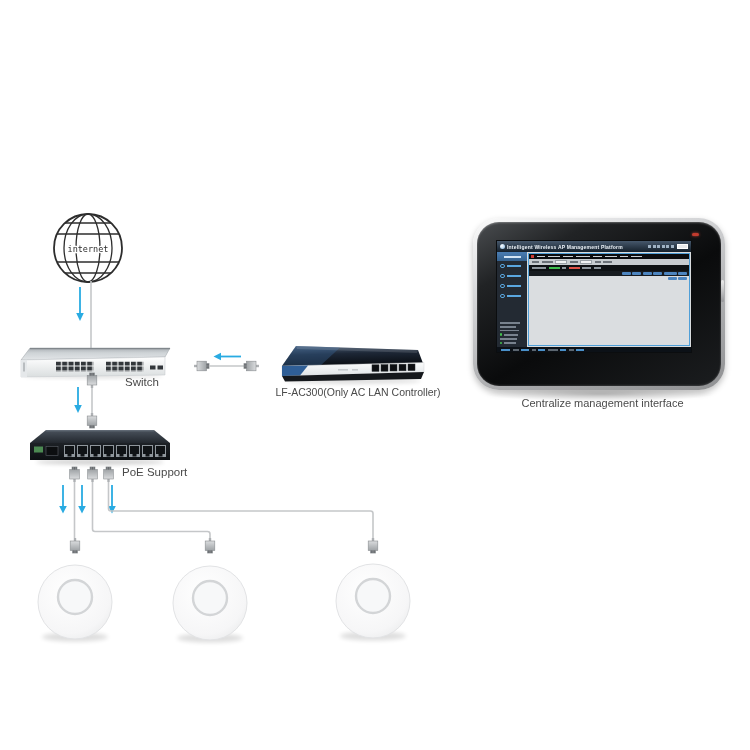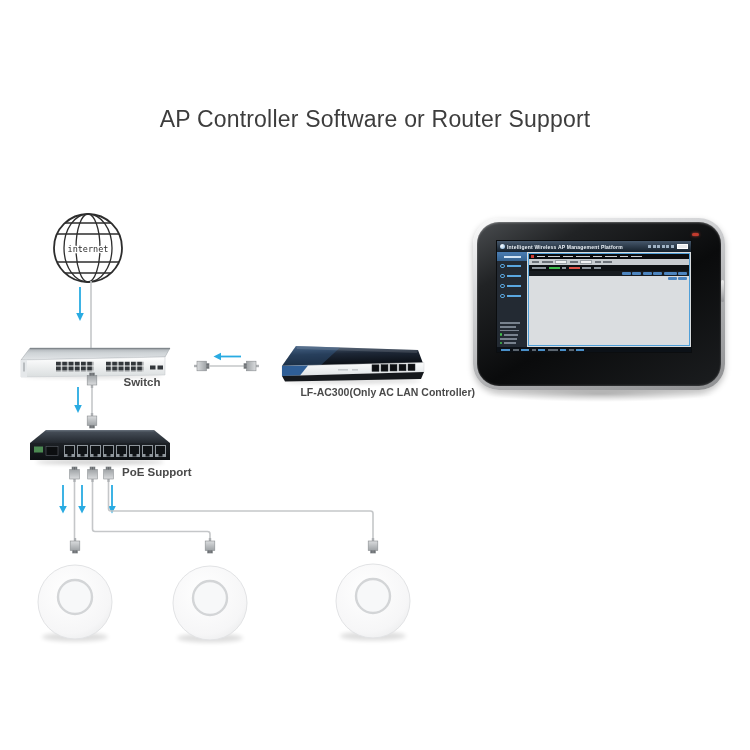--- a/index.html
+++ b/index.html
@@ -11,23 +11,23 @@
   
   .page-title {
     position:absolute; left:0; top:106px; width:750px; text-align:center;
     font-size:23px; color:#3d3d3d; font-weight:400; letter-spacing:0.2px;
   }
   .page-subtitle {
     position:absolute; left:0; top:143px; width:750px; text-align:center;
     font-size:11.5px; color:#4c4c4c;
   }
   
-  .dev-label { position:absolute; color:#4a4a4a;font-weight:bold; }
+  .dev-label { position:absolute; color:#4a4a4a; }
   .switch-label     { left:112px; top:376px; width:60px;  text-align:center; font-size:11.5px; }
-  .controller-label { left:268px; top:386px; width:180px; text-align:right; font-size:10.5px;margin-left:27px; }
+  .controller-label { left:268px; top:386px; width:180px; text-align:center; font-size:10.5px; }
   .poe-label        { left:122px; top:466px; font-size:11.5px; }
   .tablet-caption   { left:495px; top:397px; width:215px; text-align:center; font-size:11px; }
   
   .diagram { position:absolute; left:0; top:0; }
   
   .tablet {
     position:absolute; left:473px; top:218px; width:252px; height:172px;
     border-radius:26px;
     background:linear-gradient(160deg,#fbfbfb 0%,#dcdddf 25%,#a9aaac 70%,#8f9092 100%);
     box-shadow:0 3px 6px rgba(0,0,0,0.25);
@@ -95,21 +95,20 @@
   .row-rest { flex:1; }
   .scr-footer { flex:none; height:5px; background:#0c1117; display:flex; align-items:center; gap:2.5px; padding:0 4px; }
   .fbar-b { height:2px; background:#4a90c9; }
   .fbar-g { height:2px; background:#5c6670; }
 </style>
 </head>
 <body>
 
 <div class="canvas">
 
-  <div class="page-title">AP Controller Software or Router Support</div>
 
   <svg class="diagram" width="750" height="750" viewBox="0 0 750 750">
     <defs>
       <linearGradient id="switchTop" x1="0" y1="0" x2="0" y2="1">
         <stop offset="0" stop-color="#a9aeb3"></stop>
           <stop offset="0.4" stop-color="#ced3d6"></stop>
           <stop offset="1" stop-color="#e3e6e8"></stop>
       </linearGradient>
       <linearGradient id="switchFront" x1="0" y1="0" x2="0" y2="1">
         <stop offset="0" stop-color="#ffffff"></stop>
@@ -394,14 +393,15 @@
           <span class="fbar-g" style="width:4px"></span>
         <span class="fbar-b" style="width:7px"></span>
           <span class="fbar-g" style="width:10px"></span>
         <span class="fbar-b" style="width:6px"></span>
           <span class="fbar-g" style="width:5px"></span>
         <span class="fbar-b" style="width:8px"></span>
       </div>
     </div>
   </div>
 
+  <div class="dev-label tablet-caption">Centralize management interface</div>
 
 </div>
 
 </body></html>

